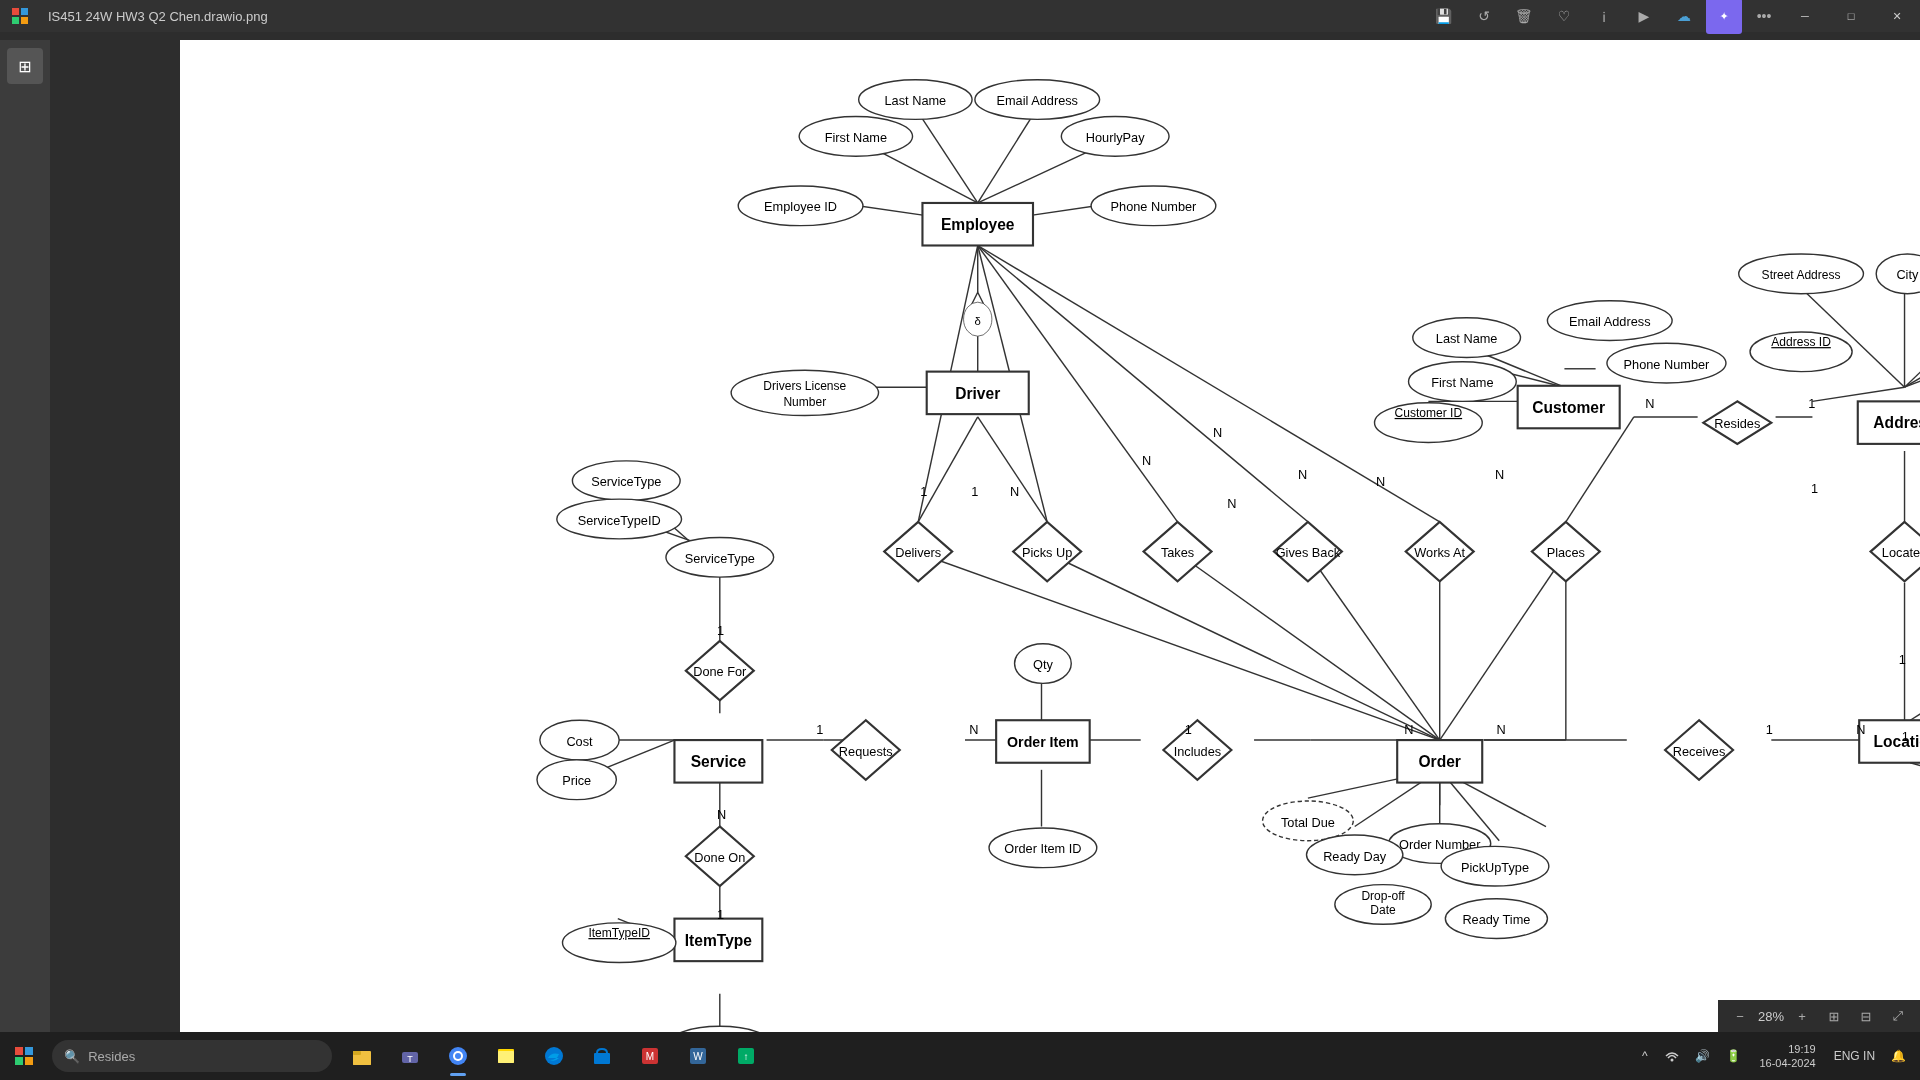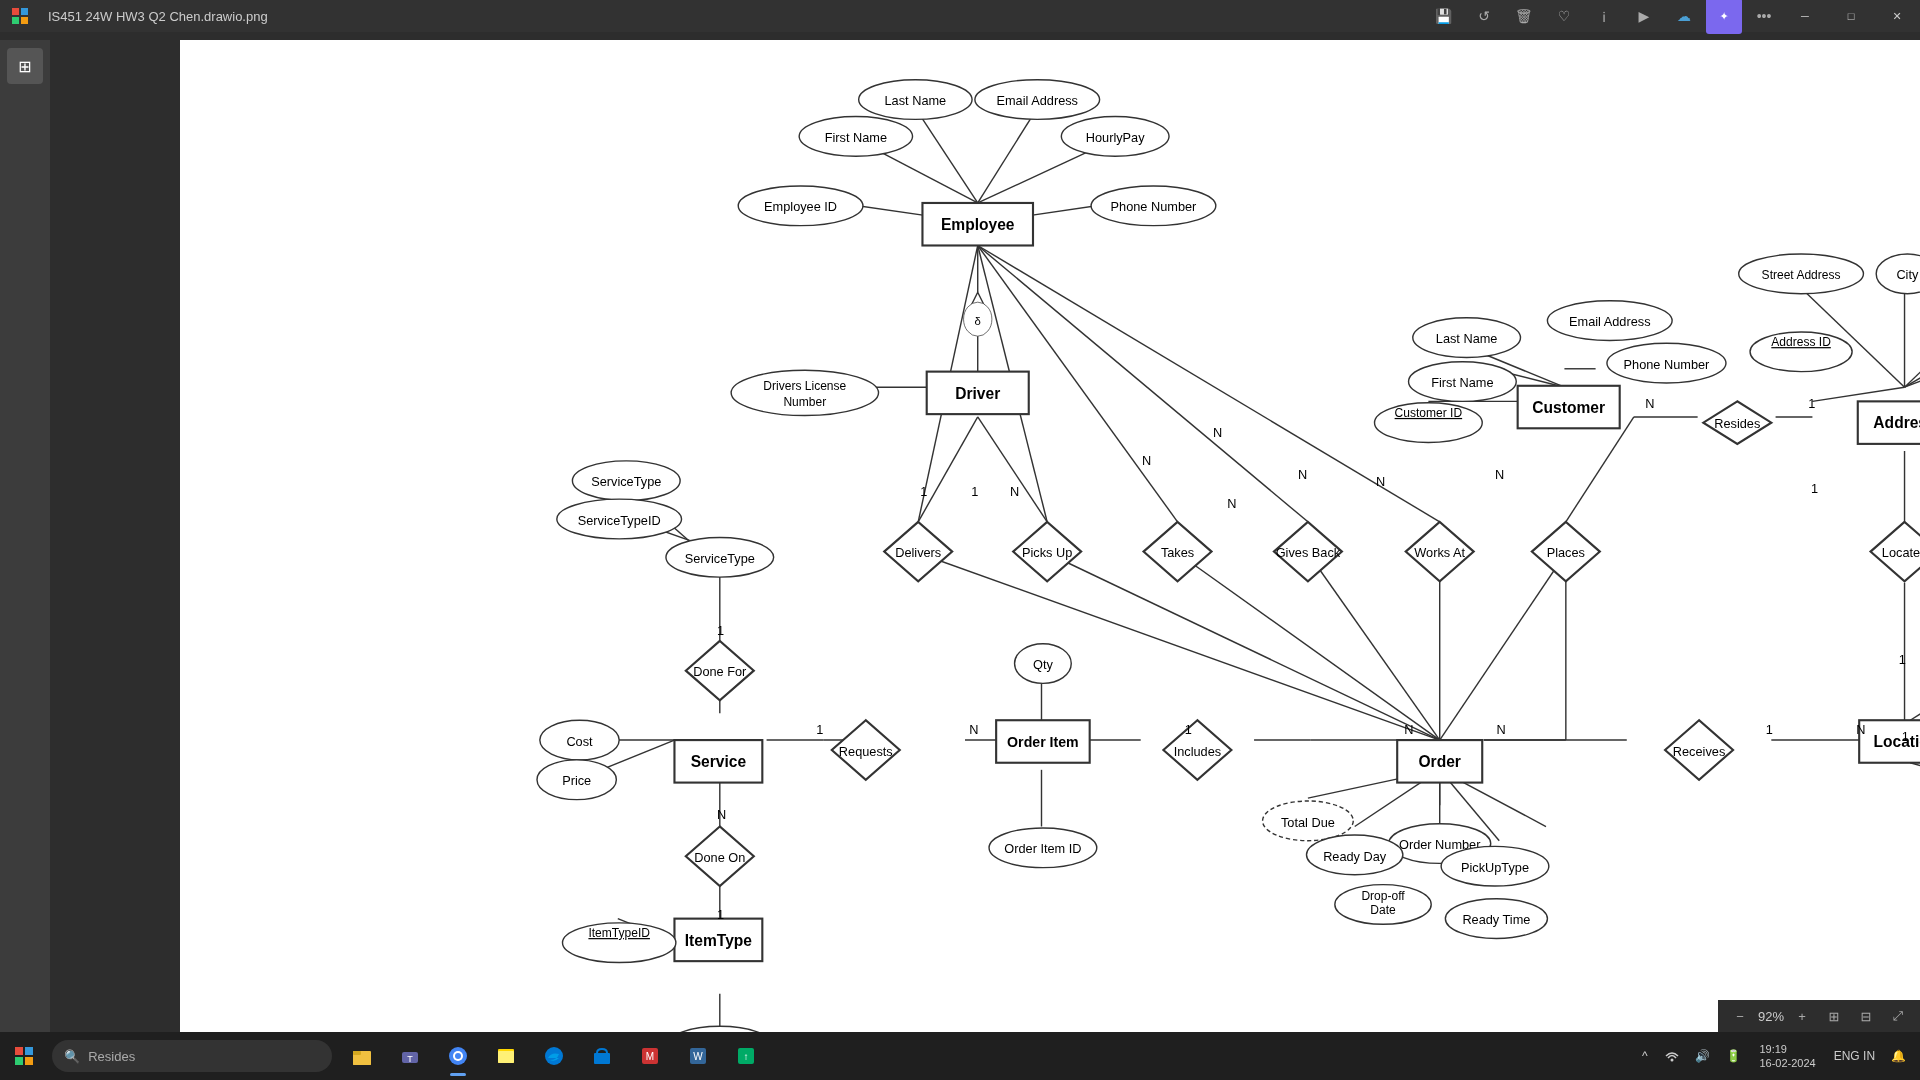--- a/index.html
+++ b/index.html
@@ -36,21 +36,21 @@
       background: #1f1f1f; display: flex; align-items: center; z-index: 100;
     }
     #taskbar .start-btn { width: 48px; height: 48px; display: flex; align-items: center; justify-content: center; cursor: pointer; }
     #taskbar .search-bar { display: flex; align-items: center; background: #333; border-radius: 20px; height: 32px; width: 280px; padding: 0 12px; gap: 8px; cursor: pointer; margin-left: 4px; }
     #taskbar .search-bar span { color: #aaa; font-size: 13px; }
     #taskbar .taskbar-items { display: flex; align-items: center; margin-left: 8px; gap: 4px; }
     #taskbar .taskbar-item { width: 44px; height: 44px; display: flex; align-items: center; justify-content: center; cursor: pointer; border-radius: 4px; position: relative; }
     #taskbar .taskbar-item.active::after { content: ''; position: absolute; bottom: 2px; left: 50%; transform: translateX(-50%); width: 16px; height: 3px; background: #60a0f0; border-radius: 2px; }
     #taskbar .sys-tray { margin-left: auto; display: flex; align-items: center; padding-right: 8px; gap: 4px; }
     #taskbar .tray-item { display: flex; align-items: center; justify-content: center; height: 44px; padding: 0 6px; cursor: pointer; color: #ccc; font-size: 12px; }
-    #taskbar .clock { display: flex; flex-direction: column; align-items: flex-start; color: #ccc; font-size: 11px; line-height: 1.3; padding: 0 8px; cursor: pointer; }
+    #taskbar .clock { display: flex; flex-direction: column; align-items: flex-end; color: #ccc; font-size: 11px; line-height: 1.3; padding: 0 8px; cursor: pointer; }
 
     
     #erd-svg { position: absolute; top: 0; left: 0; width: 100%; height: 100%; }
 
     
     #zoom-indicator {
       position: absolute; bottom: 0; right: 0; height: 32px;
       background: #2d2d2d; display: flex; align-items: center; gap: 4px; padding: 0 8px;
       color: #ccc; font-size: 13px; z-index: 50;
     }
@@ -387,21 +387,21 @@
     <text x="1144" y="440" font-size="9">1</text>
 
     <text x="310" y="420" font-size="9">1</text>
     <text x="310" y="550" font-size="9">N</text>
     <text x="310" y="620" font-size="9">1</text>
 
   </svg>
 
   <div id="zoom-indicator">
     <div class="zoom-btn">−</div>
-    <span>92%</span>
+    <span>28%</span>
     <div class="zoom-btn">+</div>
     <div class="zoom-btn">⊞</div>
     <div class="zoom-btn">⊟</div>
     <div class="zoom-btn">⤢</div>
   </div>
 </div>
 
 <div id="taskbar">
   <div class="start-btn">
     <svg width="20" height="20" viewBox="0 0 20 20">
@@ -491,20 +491,20 @@
       <svg width="16" height="16" viewBox="0 0 16 16">
           <path d="M2 8 Q8 2 14 8" fill="none" stroke="#ccc" stroke-width="1.5"></path>
           <path d="M4 10 Q8 5 12 10" fill="none" stroke="#ccc" stroke-width="1.5"></path>
           <circle cx="8" cy="12" r="1.5" fill="#ccc"></circle>
         </svg>
     </div>
     <div class="tray-item">🔊</div>
     <div class="tray-item">🔋</div>
     <div class="clock">
       <span>19:19</span>
-      <span>16-02-2024</span>
+      <span>16-04-2024</span>
     </div>
     <div class="tray-item">
       <span>ENG IN</span>
     </div>
     <div class="tray-item">🔔</div>
   </div>
 </div>
 
 </body></html>

